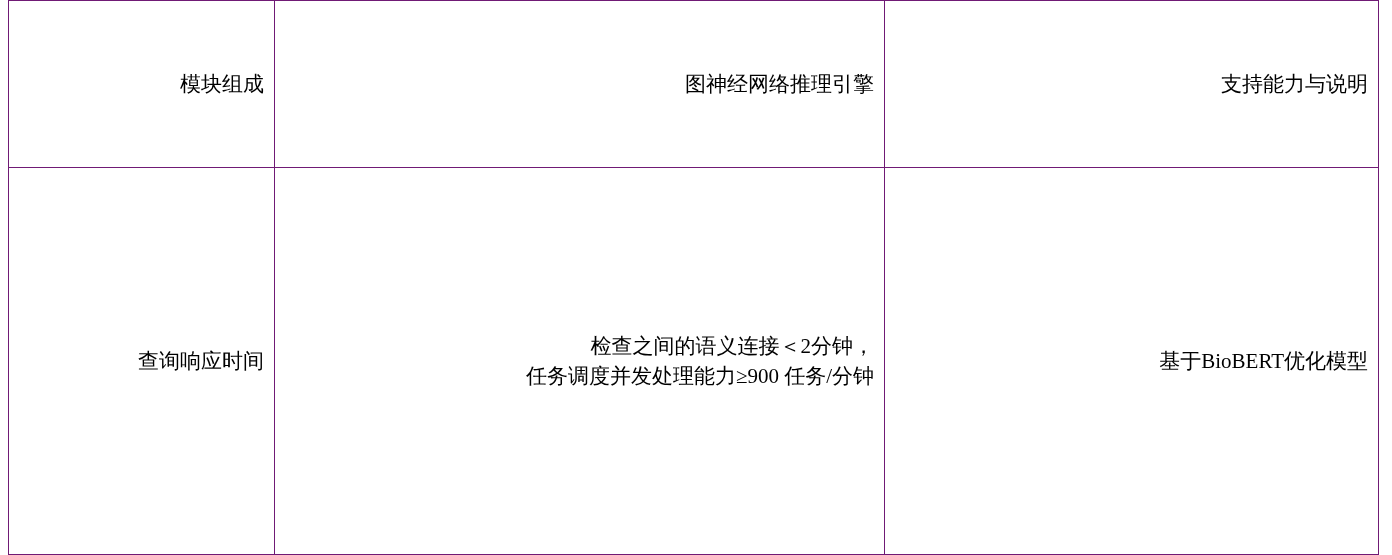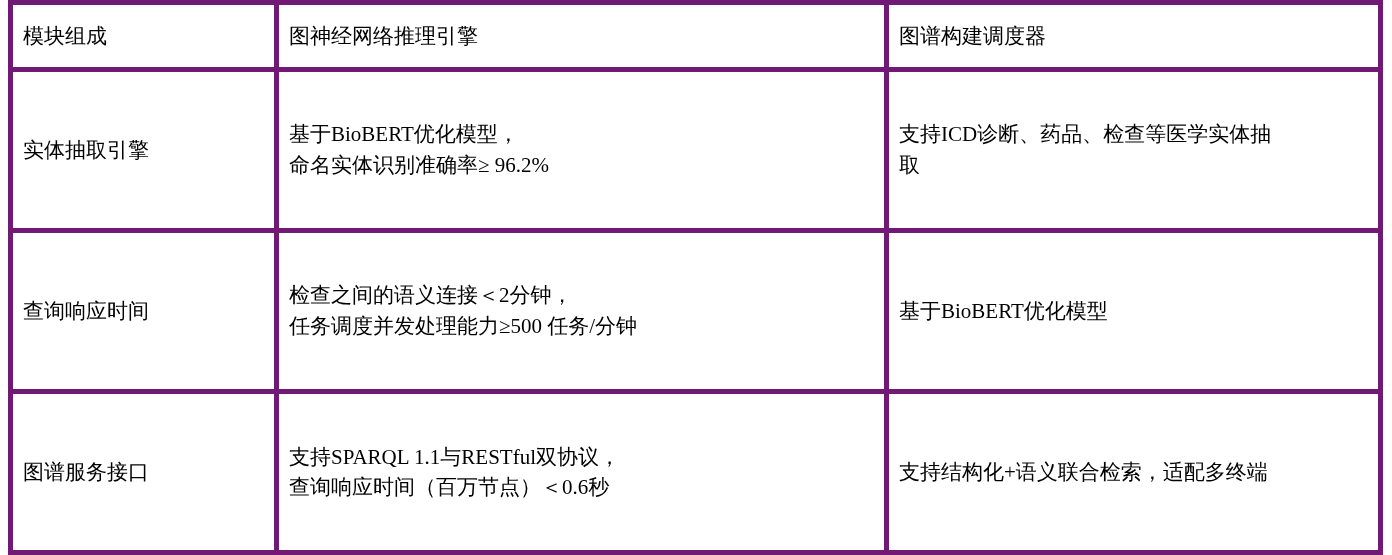--- a/index.html
+++ b/index.html
@@ -21,22 +21,22 @@
     display: flex;
     align-items: stretch;
   }
   table.spec-table {
     border-collapse: collapse;
     width: 1370px;
     margin: 0 8px;
     table-layout: fixed;
   }
   table.spec-table td {
-    border: 5px solid #701a75;
-    text-align: left;
+    border: 1px solid #701a75;
+    text-align: right;
     vertical-align: middle;
     font-size: 21px;
     line-height: 1.45;
     padding: 20px 10px;
     box-sizing: border-box;
   }
   col.c1 { width: 266px; }
   col.c2 { width: 610px; }
   col.c3 { width: 494px; }
 
@@ -62,66 +62,37 @@
   <table class="spec-table">
     <colgroup>
       <col class="c1">
       <col class="c2">
       <col class="c3">
     </colgroup>
     <tbody>
       <tr class="header-row">
         <td>模块组成</td>
         <td>图神经网络推理引擎</td>
-        <td>图谱构建调度器</td>
+        <td>支持能力与说明</td>
       </tr>
 
-      <tr class="body-row">
-        <td>实体抽取引擎</td>
-        <td>
-          <span class="cell-lines">
-            <span class="ln">基于BioBERT优化模型，</span>
-            <span class="ln">命名实体识别准确率≥ 96.2%</span>
-          </span>
-        </td>
-        <td>
-          <span class="cell-lines">
-            <span class="ln">支持ICD诊断、药品、检查等医学实体抽</span>
-            <span class="ln">取</span>
-          </span>
-        </td>
-      </tr>
 
       <tr class="body-row">
         <td>查询响应时间</td>
         <td>
           <span class="cell-lines">
             <span class="ln">检查之间的语义连接＜2分钟，</span>
-            <span class="ln">任务调度并发处理能力≥500 任务/分钟</span>
+            <span class="ln">任务调度并发处理能力≥900 任务/分钟</span>
           </span>
         </td>
         <td>
           <span class="cell-lines">
             <span class="ln">基于BioBERT优化模型</span>
           </span>
         </td>
       </tr>
 
 
 
 
-      <tr class="body-row">
-        <td>图谱服务接口</td>
-        <td>
-          <span class="cell-lines">
-            <span class="ln">支持SPARQL 1.1与RESTful双协议，</span>
-            <span class="ln">查询响应时间（百万节点）＜0.6秒</span>
-          </span>
-        </td>
-        <td>
-          <span class="cell-lines">
-            <span class="ln">支持结构化+语义联合检索，适配多终端</span>
-          </span>
-        </td>
-      </tr>
     </tbody>
   </table>
 </div>
 
 </body></html>

